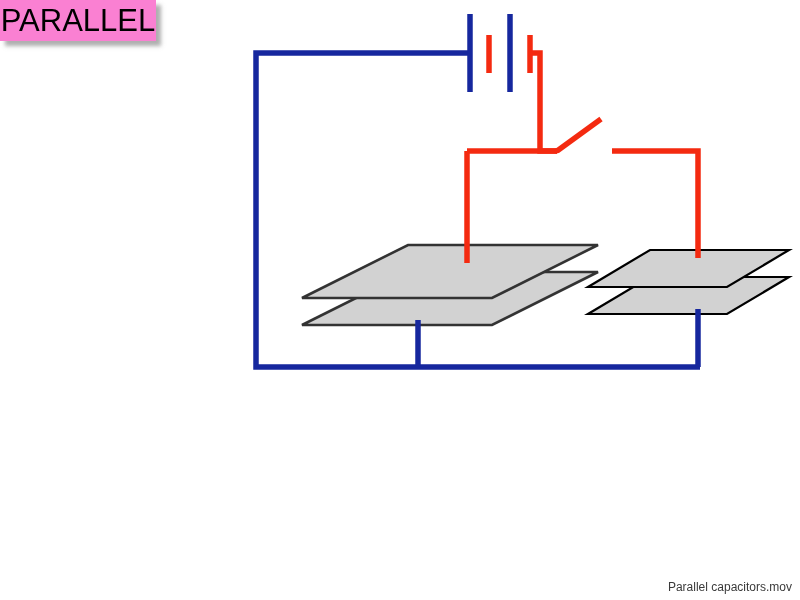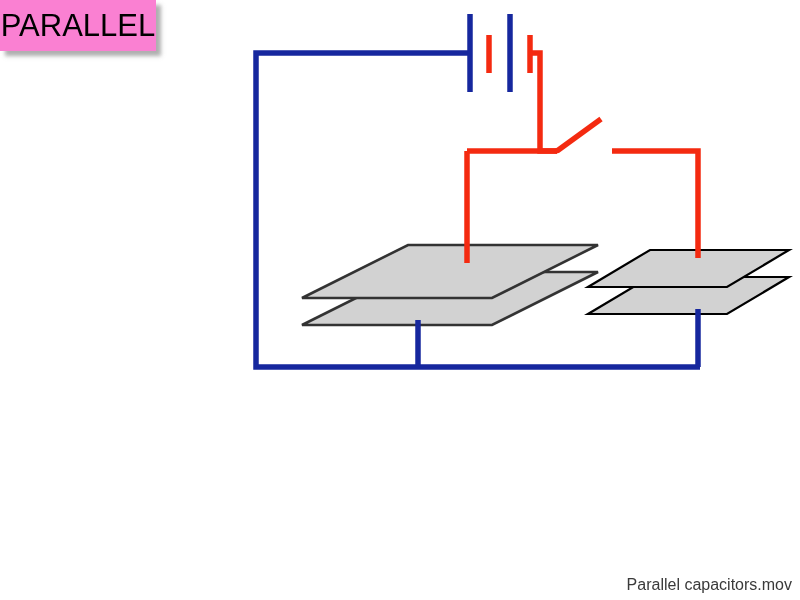--- a/index.html
+++ b/index.html
@@ -23,42 +23,42 @@
     left: 0;
     top: 0;
     width: 800px;
     height: 600px;
   }
   #title-banner {
     position: absolute;
     left: 0;
     top: 0;
     width: 156px;
-    height: 51px;
+    height: 41px;
     background: #FA80D2;
     box-shadow: 5px 5px 4px rgba(110,110,110,0.55);
     display: flex;
     align-items: center;
     justify-content: center;
     z-index: 5;
   }
   #title-banner .title-text {
     font-family: "Liberation Sans", sans-serif;
     font-size: 31px;
     line-height: 31px;
     color: #000000;
     letter-spacing: 0px;
     white-space: nowrap;
   }
   #caption {
     position: absolute;
     right: 8px;
     bottom: 6px;
     font-family: "Liberation Sans", sans-serif;
-    font-size: 16px;
+    font-size: 12px;
     color: #3a3a3a;
     white-space: nowrap;
     z-index: 5;
   }
 </style>
 </head>
 <body>
 
 <div id="stage">
 

